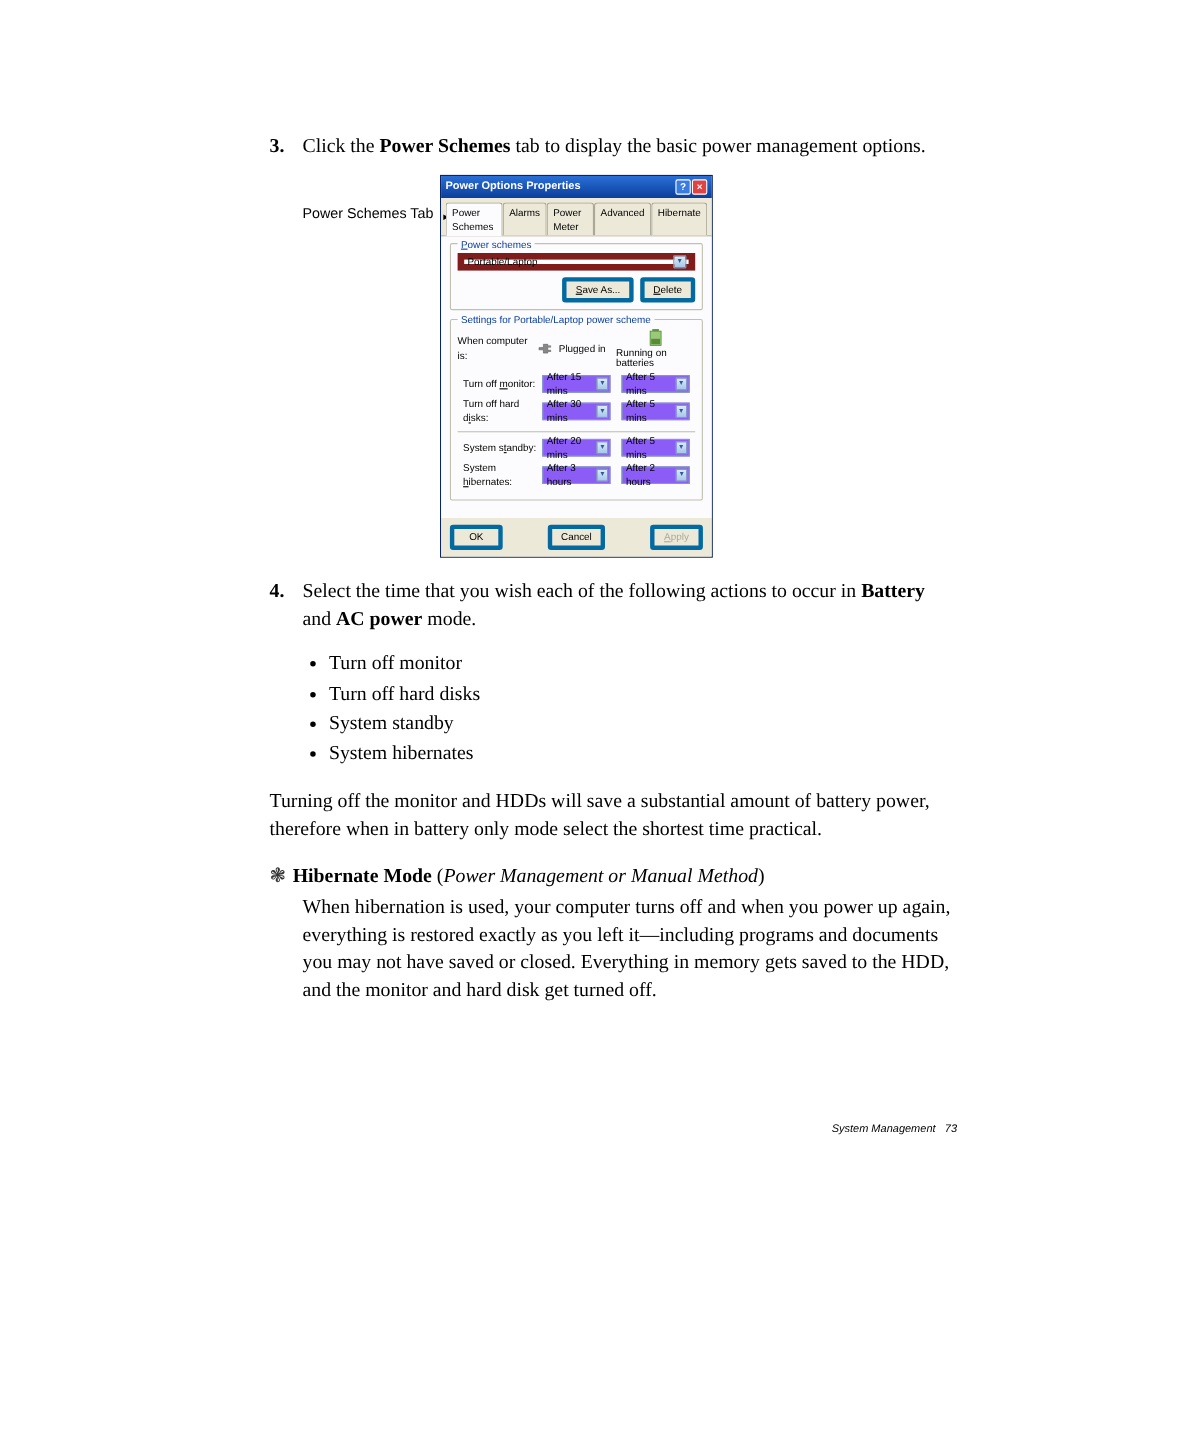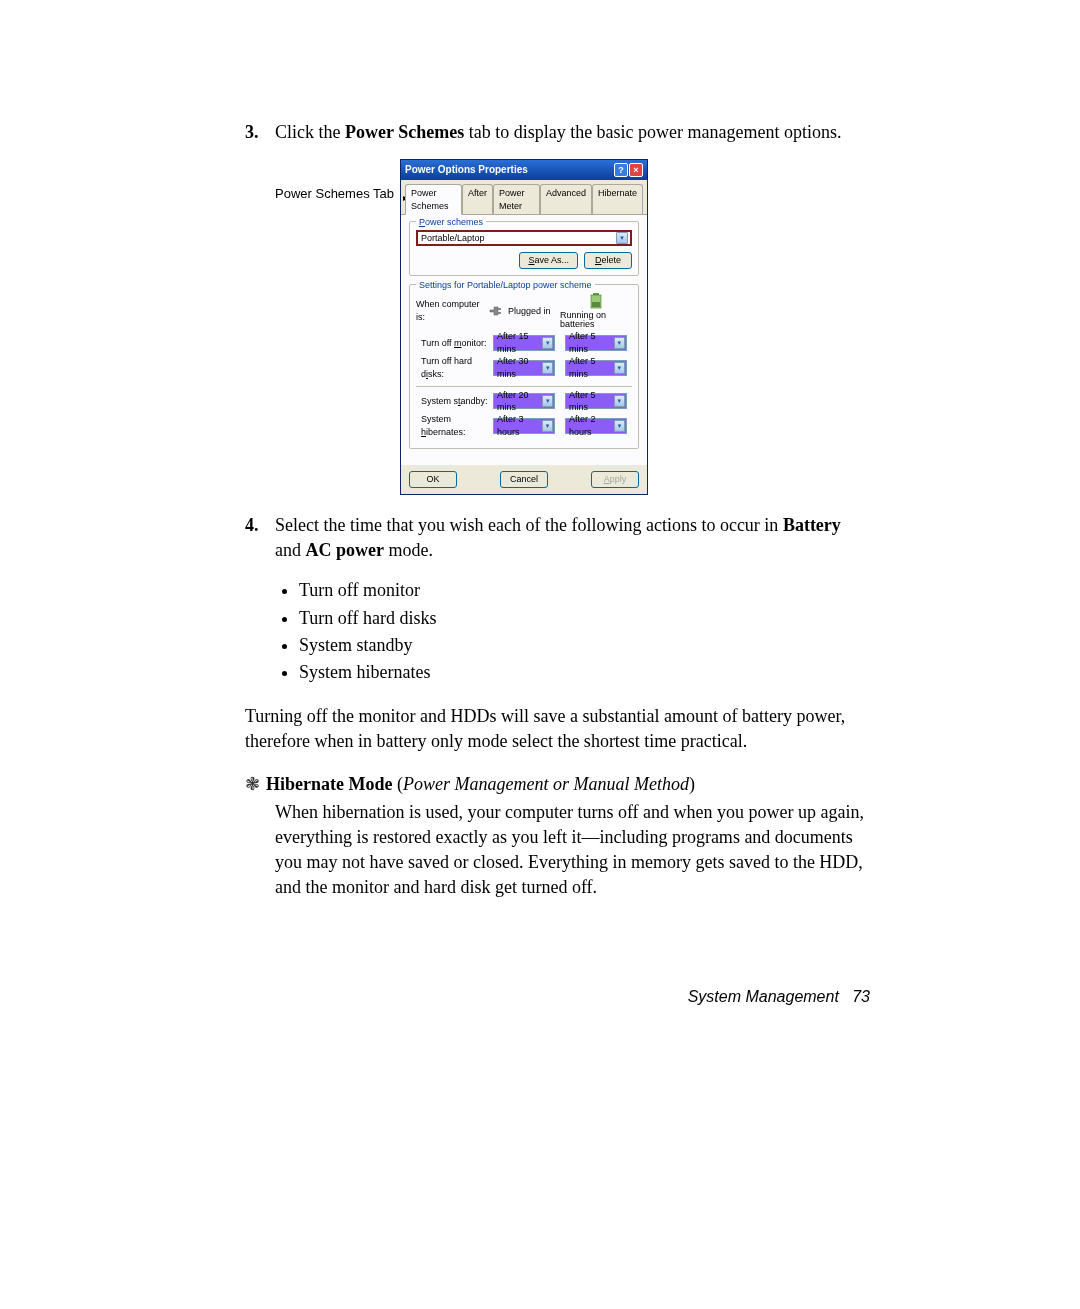--- a/index.html
+++ b/index.html
@@ -117,39 +117,39 @@
       top: -6px; left: 6px;
       background: #fcfcfe;
       padding: 0 3px;
       color: #0a3e9c;
       font-size: 9px;
     }
     .scheme-select {
       width: 100%;
       font-size: 9px;
       height: 16px;
-      border: 2px solid #7f1d1d;
+      border: 6px solid #7f1d1d;
       background: #fff;
       display: flex; align-items: center; justify-content: space-between;
       padding: 0 2px 0 3px;
     }
     .dd-btn {
       width: 12px; height: 12px;
       background: linear-gradient(#dbeaf9,#a7c7e7);
       border: 1px solid #7f9db9;
       border-radius: 1px;
       display:flex;align-items:center;justify-content:center;
       color:#2a5a9a; font-size:7px;
     }
     .btnrow { display:flex; justify-content:flex-end; gap:6px; margin-top:6px; }
     .winbtn {
       font-size: 9px;
       padding: 1px 8px;
       background: #ece9d8;
-      border: 1px solid #0369a1;
+      border: 4px solid #0369a1;
       border-radius: 3px;
       cursor: pointer;
       min-width: 48px;
       text-align: center;
     }
     .winbtn.disabled { color: #aca899; }
     .settings-header { display:flex; align-items:center; margin-bottom:6px; font-size:9px; }
     .settings-header .lbl { width: 72px; }
     .plug-icon { width:16px; height:14px; position:relative; margin-right:2px; }
     .plug-icon svg, .batt-icon svg { width:100%; height:100%; }
@@ -167,21 +167,21 @@
     .setting-dd:last-child { margin-right:0; }
     .hr { height:1px; background:#c0c0b0; margin:6px 0; }
     .dialog-footer { display:flex; justify-content:space-between; gap:6px; padding:6px 8px; background:#ece9d8; }
     .step4 { margin-top: 18px; }
     .bullets { list-style: disc; margin: 6px 0 14px 54px; }
     .bullets li { padding: 1px 0; }
     .para { margin: 18px 0; }
     .hib-heading { display:flex; align-items:center; gap:6px; margin-top:16px; }
     .gear-icon { font-size:18px; color:#333; }
     .hib-body { margin: 2px 0 0 30px; }
-    .footer { font-family: Arial, sans-serif; font-style: italic; font-size: 16px; text-align: right; margin-top: 86px; }
+    .footer { font-family: Arial, sans-serif; font-style: italic; font-size: 10px; text-align: right; margin-top: 108px; }
     .underline-letter { text-decoration: underline; }
   </style>
 </head>
 <body>
 
 <div class="step-line">
   <div class="step-num">3.</div>
   <div class="step-text">
     <span>Click the </span><span class="bold">Power Schemes</span><span> tab to display the basic power management options.</span>
   </div>
@@ -196,21 +196,21 @@
   <div class="dialog">
     <div class="titlebar">
       <span class="titlebar-title">Power Options Properties</span>
       <div class="titlebar-btns">
         <div class="tbtn help-btn">?</div>
         <div class="tbtn close-btn">×</div>
       </div>
     </div>
     <div class="tabs-row">
       <div class="tab active">Power Schemes</div>
-      <div class="tab">After</div>
+      <div class="tab">Alarms</div>
       <div class="tab">Power Meter</div>
       <div class="tab">Advanced</div>
       <div class="tab">Hibernate</div>
     </div>
     <div class="dialog-body">
 
       <div class="groupbox">
         <div class="groupbox-legend"><span class="underline-letter">P</span><span>ower schemes</span></div>
         <div class="scheme-select">
           <span>Portable/Laptop</span>

